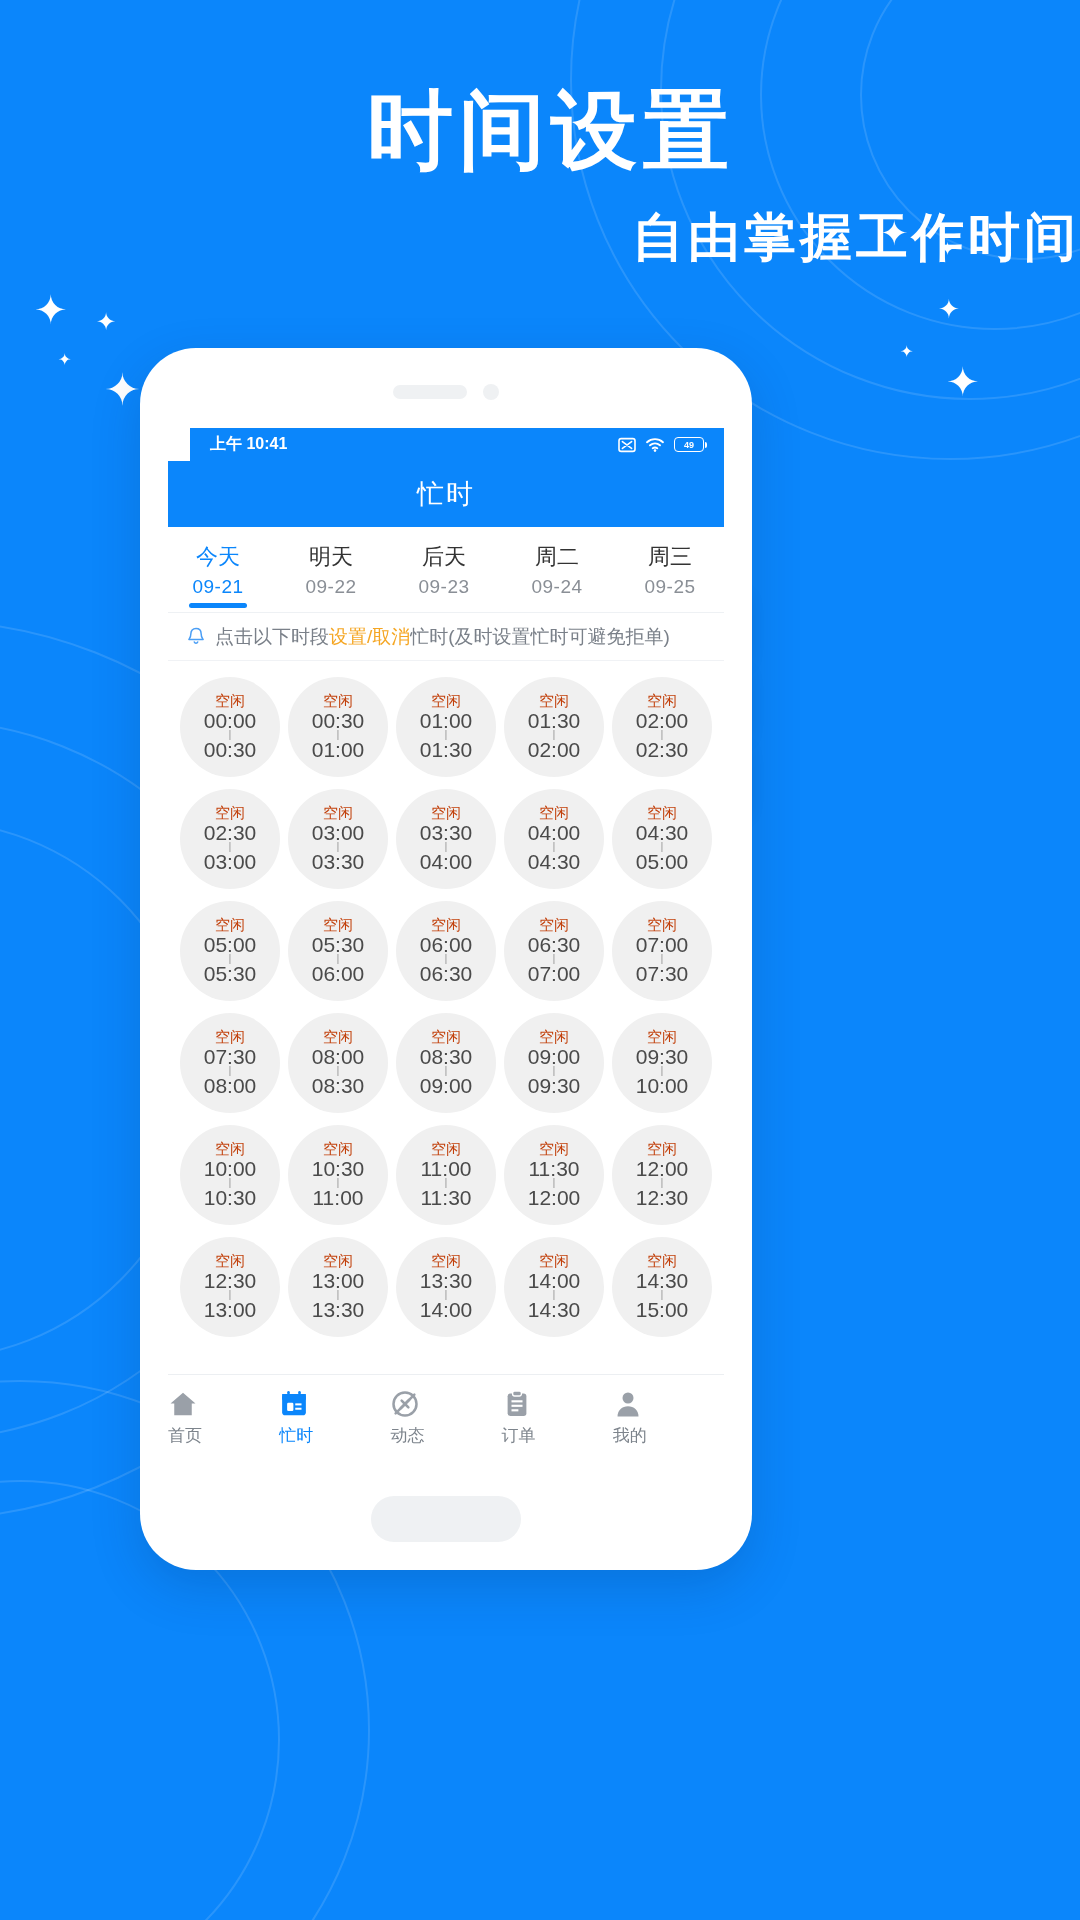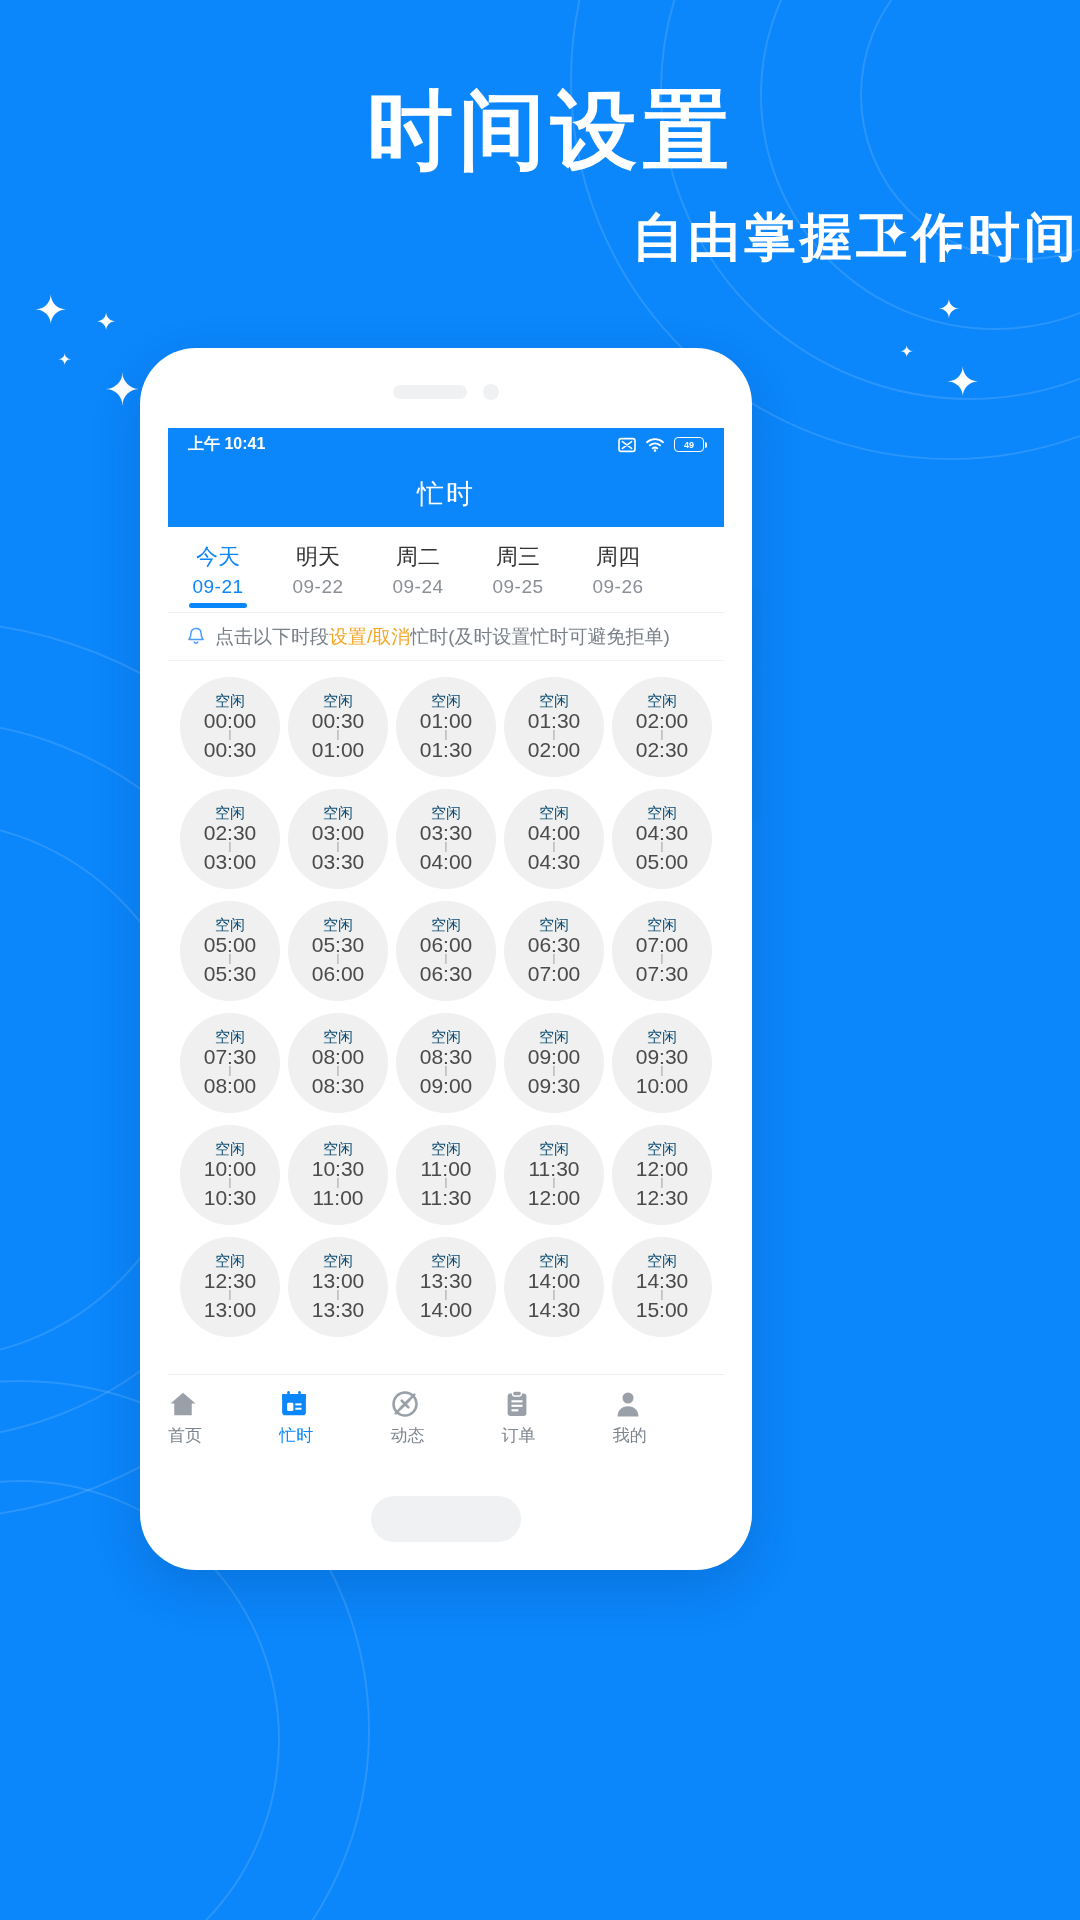--- a/index.html
+++ b/index.html
@@ -75,21 +75,21 @@
   #screen {
     position:absolute; left:28px; top:80px;
     width:556px; height:1032px;
     background:#ffffff; overflow:hidden;
   }
 
   
   #status-bar {
     height:33px; background:#0b86fb; color:#fff;
     display:flex; align-items:center; justify-content:space-between;
-    padding:0 20px; font-size:16px; font-weight:bold;
+    padding:0 20px; font-size:16px; font-weight:bold;margin-left:22px;
   }
   #status-icons { display:flex; align-items:center; gap:9px; }
   .sb-ico { display:block; }
   .battery {
     width:30px; height:15px; border:1.6px solid #fff; border-radius:4px;
     position:relative; display:flex; align-items:center; justify-content:center;
     font-size:9px; font-weight:bold; color:#fff;
   }
   .battery:after {
     content:""; position:absolute; right:-4px; top:4px;
@@ -101,20 +101,21 @@
     height:66px; background:#0b86fb; color:#fff;
     display:flex; align-items:center; justify-content:center;
     font-size:27px; letter-spacing:2px;
   }
 
   
   #date-tabs {
     height:86px; background:#fff; display:flex;
     border-bottom:1px solid #eef1f4;
     overflow:hidden;
+    gap:13px;
   }
   .date-tab {
     flex:0 0 100px; display:flex; flex-direction:column;
     align-items:center; justify-content:center; gap:4px;
     position:relative;
   }
   .date-tab .dt-name { font-size:22px; color:#333; }
   .date-tab .dt-date { font-size:19px; color:#8a8f96; letter-spacing:0.5px; }
   .date-tab.active .dt-name,
   .date-tab.active .dt-date { color:#0b86fb; }
@@ -140,21 +141,21 @@
     row-gap:12px; column-gap:4px;
     background:#fff;
   }
   .slot {
     width:100px; height:100px; border-radius:50%;
     background:#f0f0f0; margin:0 auto;
     display:flex; flex-direction:column;
     align-items:center; justify-content:center;
     color:#4a4a4a; line-height:1.04;
   }
-  .slot .s-state { font-size:15px; color:#0c4a6e; margin-bottom:1px; }
+  .slot .s-state { font-size:15px; color:#c2410c; margin-bottom:1px; }
   .slot .s-from  { font-size:21px; }
   .slot .s-dash  { font-size:11px; color:#9a9a9a; line-height:0.7; }
   .slot .s-to    { font-size:21px; }
 
   
   #bottom-nav {
     position:absolute; bottom:0; left:0; width:100%;
     height:86px; background:#fff; border-top:1px solid #eceff2;
     display:flex; align-items:center;
   }
@@ -235,20 +236,24 @@
     <div id="date-tabs">
         <div class="date-tab active">
           <div class="dt-name">今天</div>
           <div class="dt-date">09-21</div>
         </div>
         <div class="date-tab">
           <div class="dt-name">明天</div>
           <div class="dt-date">09-22</div>
         </div>
         <div class="date-tab">
+          <div class="dt-name">后天</div>
+          <div class="dt-date">09-23</div>
+        </div>
+        <div class="date-tab">
           <div class="dt-name">周二</div>
           <div class="dt-date">09-24</div>
         </div>
         <div class="date-tab">
           <div class="dt-name">周三</div>
           <div class="dt-date">09-25</div>
         </div>
         <div class="date-tab">
           <div class="dt-name">周四</div>
           <div class="dt-date">09-26</div>

